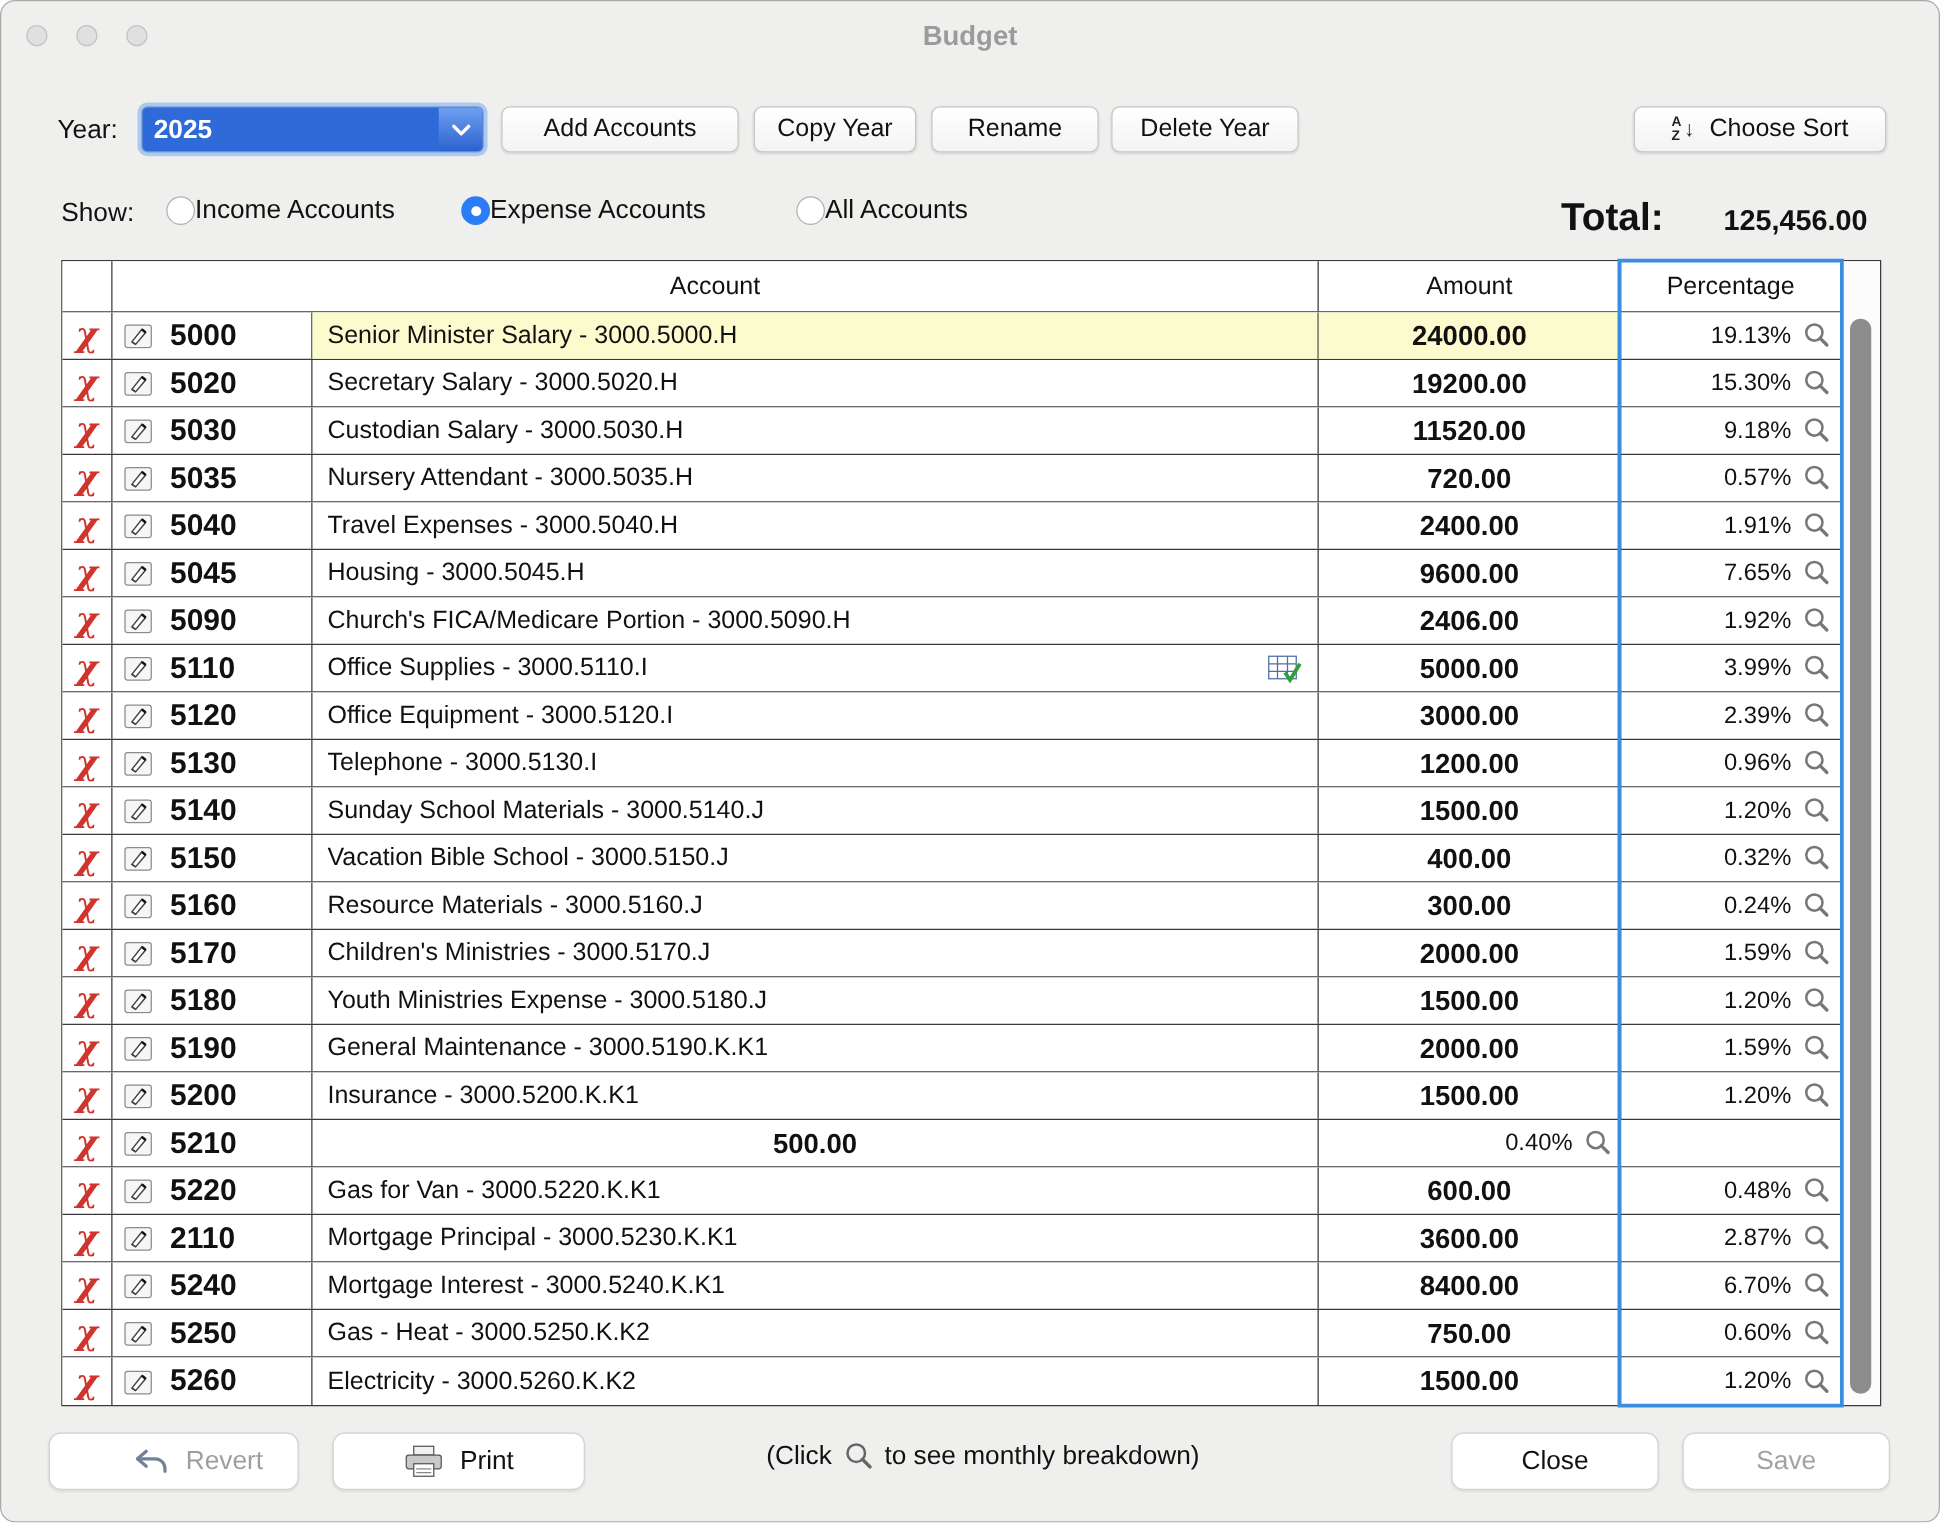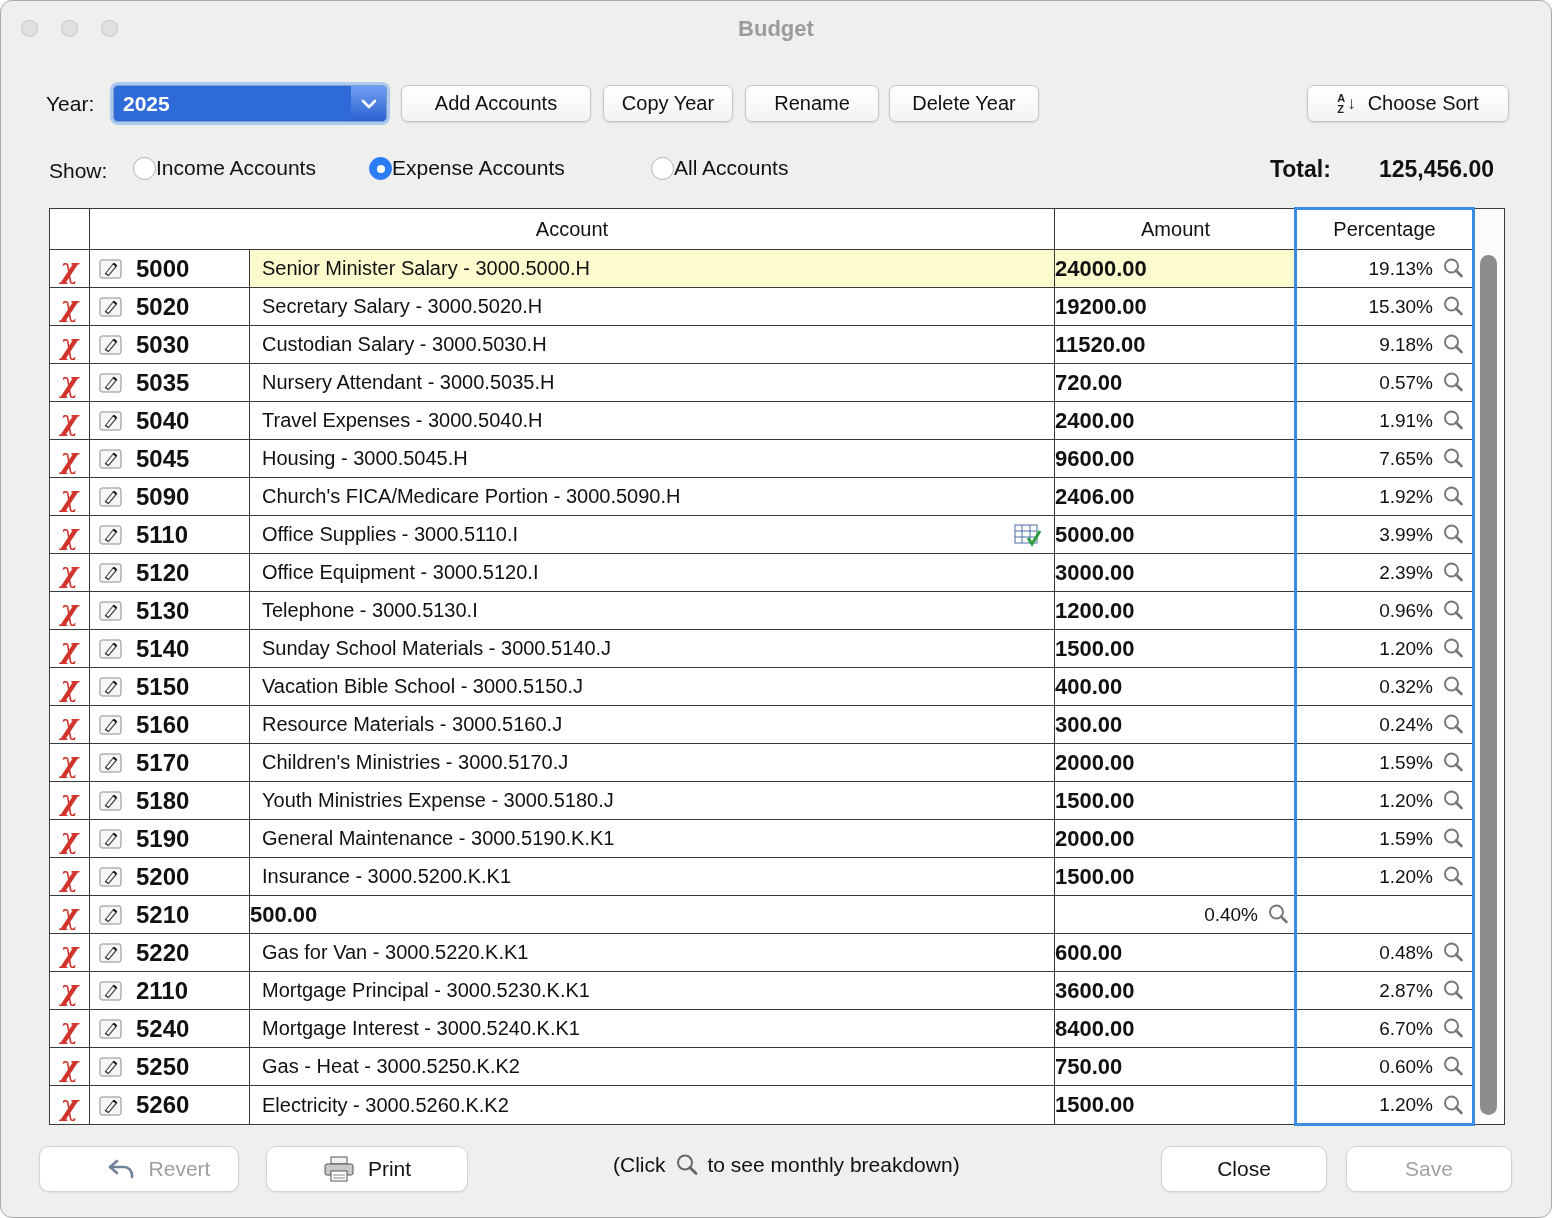--- a/index.html
+++ b/index.html
@@ -40,27 +40,27 @@
   .btn-delete { left:888px; width:150px; }
   .btn-sort { left:1306px; width:202px; gap:12px; }
   .sort-ic { display:flex; align-items:center; gap:2px; }
   .sort-letters { display:flex; flex-direction:column; font-size:11px; line-height:11px; font-weight:bold; color:#222; }
   .sort-arrow { font-size:17px; line-height:17px; color:#222; }
 
   
   .filters { position:absolute; top:155px; left:0; right:0; height:30px; }
   .show-label { position:absolute; left:48px; top:3px; font-size:21px; }
   .radio-item { position:absolute; top:0; display:flex; align-items:center; gap:0; font-size:21px; }
-  .radio-income { left:132px; } .radio-expense { left:368px; } .radio-all { left:650px; }
+  .radio-income { left:132px; } .radio-expense { left:368px; } .radio-all { left:636px; }
   .radio { width:23px; height:23px; border-radius:50%; background:#fff; border:1px solid #b2b2b2; position:relative; }
   .radio.selected { background:#2a7cf7; border-color:#2a7cf7; }
   .radio.selected::after { content:""; position:absolute; left:7px; top:7px; width:8px; height:8px;
     background:#fff; border-radius:50%; }
   .total-wrap { position:absolute; right:57px; top:0; display:flex; align-items:baseline; gap:48px; }
-  .total-label { font-size:23px; font-weight:bold; }
+  .total-label { font-size:31px; font-weight:bold; }
   .total-value { font-size:23px; font-weight:bold; }
 
   
   .tablewrap { position:absolute; left:48px; top:207px; width:1456px; height:917px;
     border:1px solid #3a3a3a; background:#fff; display:flex; }
   .tmain { width:1422px; }
   .thead { display:grid; grid-template-columns:40px 965px 242px 175px; height:41px;
     border-bottom:1px solid #3a3a3a; background:#fff; }
   .thead > div { display:flex; align-items:center; justify-content:center; font-size:20px;
     border-right:1px solid #3a3a3a; }
@@ -69,21 +69,21 @@
     border-bottom:1px solid #3a3a3a; background:#fff; }
   .tbody .trow:last-child { border-bottom:none; }
   .cell { display:flex; align-items:center; border-right:1px solid #3a3a3a; }
   .cpct { border-right:none; }
   .cx { justify-content:center; }
   .chi { color:#d0342c; font-family:"DejaVu Serif", serif; font-style:italic; font-weight:bold;
     font-size:27px; line-height:1; cursor:default; }
   .cnum { gap:14px; padding-left:9px; }
   .num { font-size:24px; font-weight:bold; }
   .cname { padding:0 12px; font-size:20px; justify-content:space-between; }
-  .camt { justify-content:flex-start; font-size:22px; font-weight:bold; }
+  .camt { justify-content:center; font-size:22px; font-weight:bold; }
   .cpct { justify-content:flex-end; padding-right:7px; gap:9px; font-size:19px; }
   .trow.hl .cname, .trow.hl .camt { background:#fbfbcd; }
   .edit-ic, .mag-ic, .grid-ic { display:flex; align-items:center; }
 
   .vscroll { width:32px; border-left:1px solid #3a3a3a; position:relative; background:#fcfcfc; }
   .vthumb { position:absolute; left:7px; top:46px; width:17px; height:860px;
     background:#8d8d8d; border-radius:9px; }
 
   .pct-overlay { position:absolute; left:1244px; top:-2px; width:181px; height:919px;
     border:3px solid #3b8de2; pointer-events:none; }

